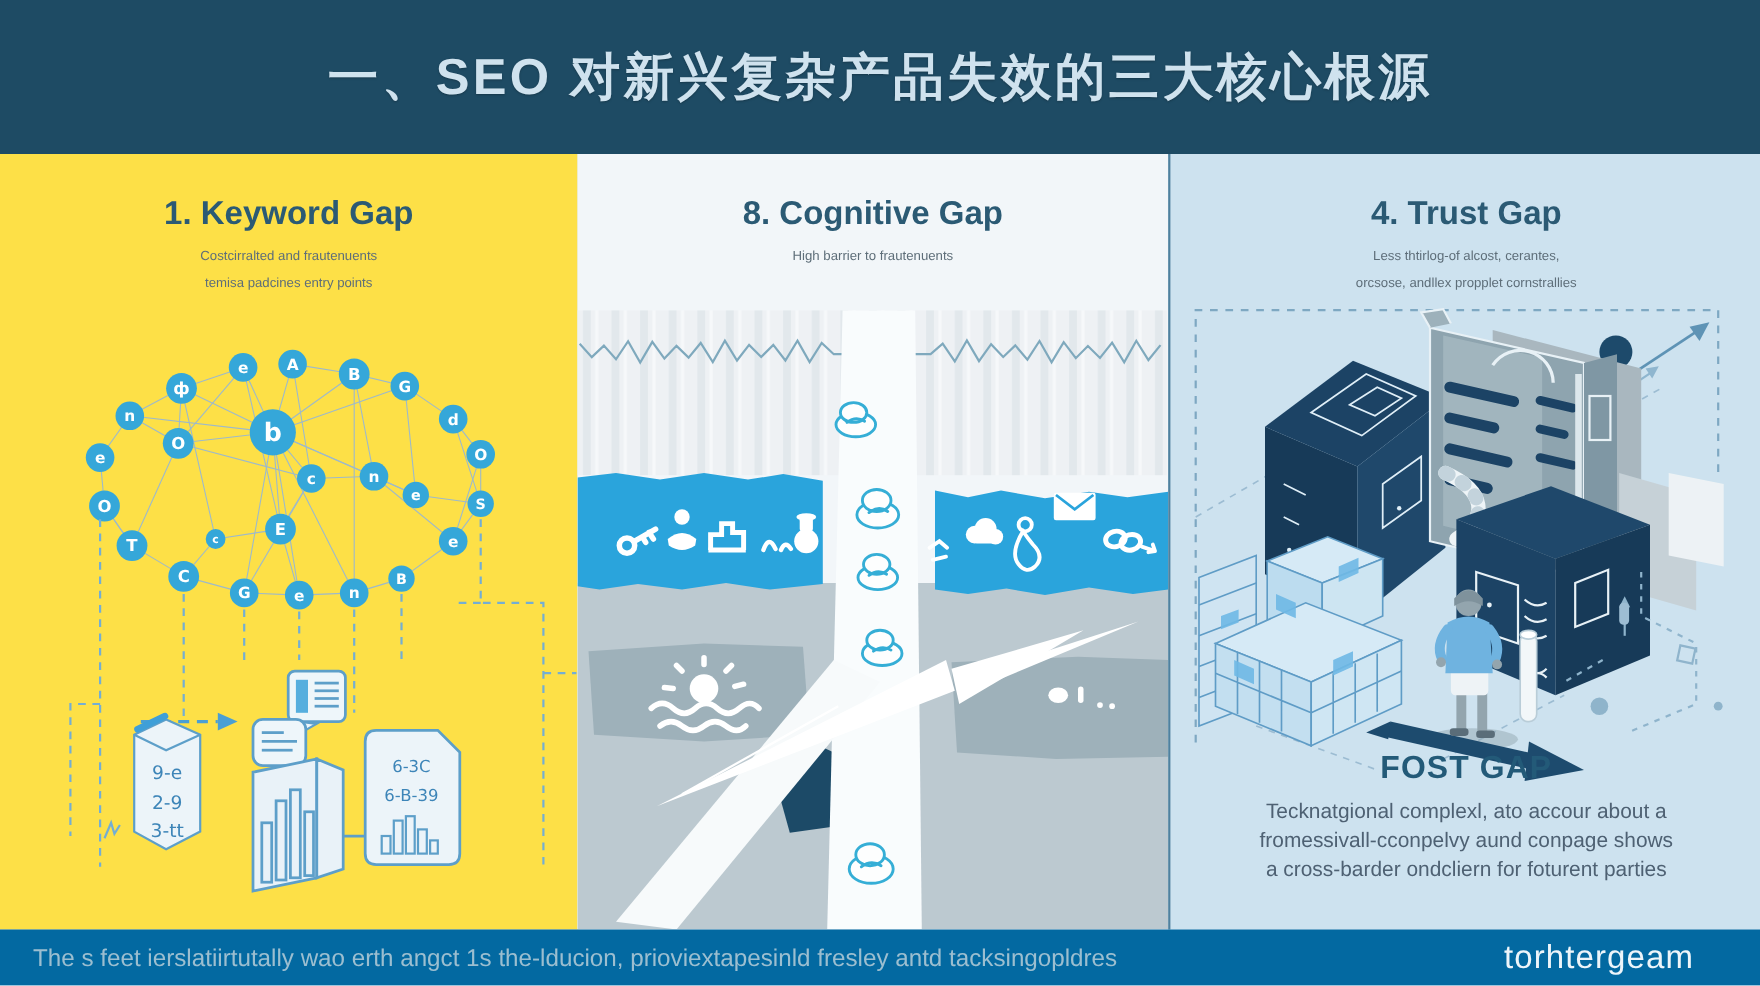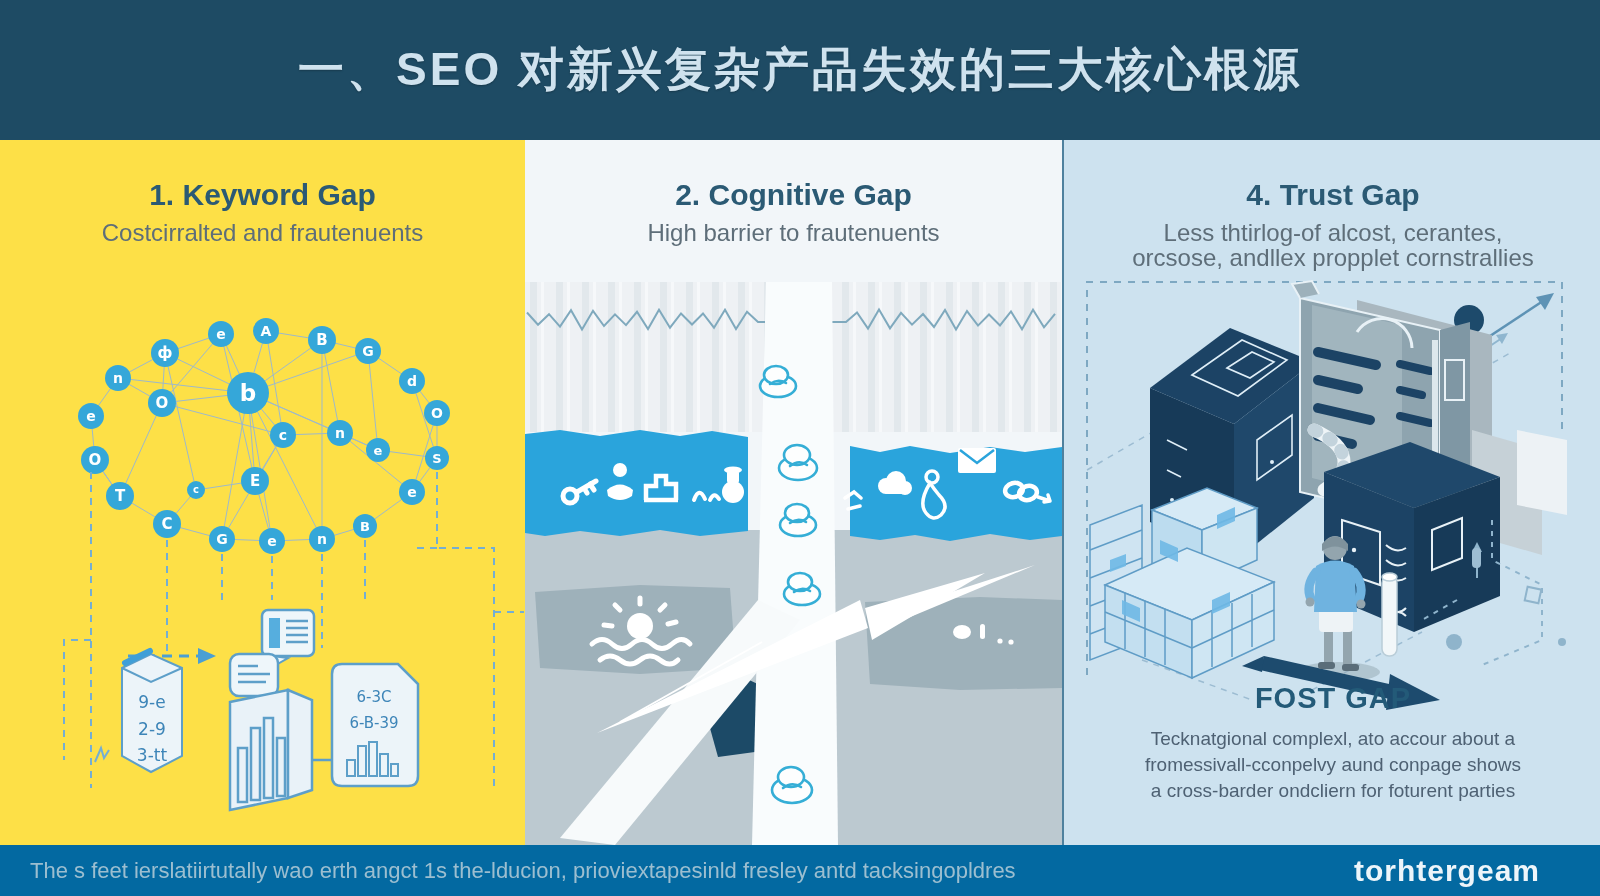--- a/index.html
+++ b/index.html
@@ -22,53 +22,54 @@
   .col{position:absolute;top:140px;height:705px;}
   .col1{left:0;width:525px;background:#fde047;border-right:1px solid #d3e2ec;}
   .col2{left:525px;width:537px;background:#f2f6f9;}
   .col3{left:1062px;width:538px;background:#cde2ef;border-left:2px solid #4f819e;}
   .col-heading{
     position:absolute;left:0;width:100%;text-align:center;
     color:#2b5a74;font-size:30px;font-weight:700;top:38px;
   }
   .col-sub{
     position:absolute;left:0;width:100%;text-align:center;top:80px;
-    color:#5e6e79;font-size:24px;line-height:25px;
+    color:#5e6e79;font-size:12px;line-height:25px;
   }
   .art{position:absolute;left:0;}
   .fost-heading{
     position:absolute;left:0;width:100%;text-align:center;top:542px;
     color:#235a78;font-size:29px;font-weight:700;letter-spacing:1px;
   }
   .fost-text{
     position:absolute;left:0;width:100%;text-align:center;top:586px;
     color:#4e6173;font-size:19px;line-height:26px;
   }
   
   .footer{
     position:absolute;left:0;top:845px;width:1600px;height:51px;
     background:#0369a1;display:flex;align-items:center;justify-content:space-between;
     box-sizing:border-box;padding:0 60px 0 30px;
   }
   .footer .caption{color:#a9c6d4;font-size:22px;opacity:.92;}
-  .footer .brand{color:#edf5fa;font-size:30px;font-weight:700;letter-spacing:1px;}
+  .footer .brand{color:#edf5fa;font-size:30px;font-weight:400;letter-spacing:1px;}
   svg{display:block;}
   svg text{font-family:"DejaVu Sans",sans-serif;}
 </style>
 </head>
 <body>
 
 <div class="header">
   <h1>一、SEO 对新兴复杂产品失效的三大核心根源</h1>
 </div>
 
 <div class="col col1">
   <div class="col-heading">1. Keyword Gap</div>
   <div class="col-sub">
     <div>Costcirralted and frautenuents</div>
+    <div>temisa padcines entry points</div>
   </div>
 
   <svg class="art" style="top:150px" width="525" height="555" viewBox="0 290 525 555">
 
     <g id="network-graph">
         <line x1="248" y1="393" x2="221" y2="334" stroke="#9db9cb" stroke-width="1"></line>
         <line x1="248" y1="393" x2="266" y2="331" stroke="#9db9cb" stroke-width="1"></line>
         <line x1="248" y1="393" x2="322" y2="340" stroke="#9db9cb" stroke-width="1"></line>
         <line x1="248" y1="393" x2="368" y2="351" stroke="#9db9cb" stroke-width="1"></line>
         <line x1="248" y1="393" x2="165" y2="353" stroke="#9db9cb" stroke-width="1"></line>
@@ -240,21 +241,21 @@
         <rect x="369" y="742" width="8" height="34"></rect>
         <rect x="380" y="754" width="8" height="22"></rect>
         <rect x="391" y="764" width="7" height="12"></rect>
       </g>
     </g>
     <path d="M95,762 l6,-14 l3,10 l5,-8" stroke="#74aed3" stroke-width="2" fill="none"></path>
   </svg>
 </div>
 
 <div class="col col2">
-  <div class="col-heading">2. Cognitive Gap</div>
+  <div class="col-heading">8. Cognitive Gap</div>
   <div class="col-sub">
     <div>High barrier to frautenuents</div>
   </div>
 
   <svg class="art" style="top:142px" width="537" height="563" viewBox="525 282 537 563">
     <defs>
       <pattern id="stripes" width="26" height="12" patternUnits="userSpaceOnUse">
         <rect width="26" height="12" fill="#eef1f4"></rect>
         <rect x="10" width="7" height="12" fill="#e2e8ec"></rect>
         <rect x="21" width="3" height="12" fill="#f6f8fa"></rect>

